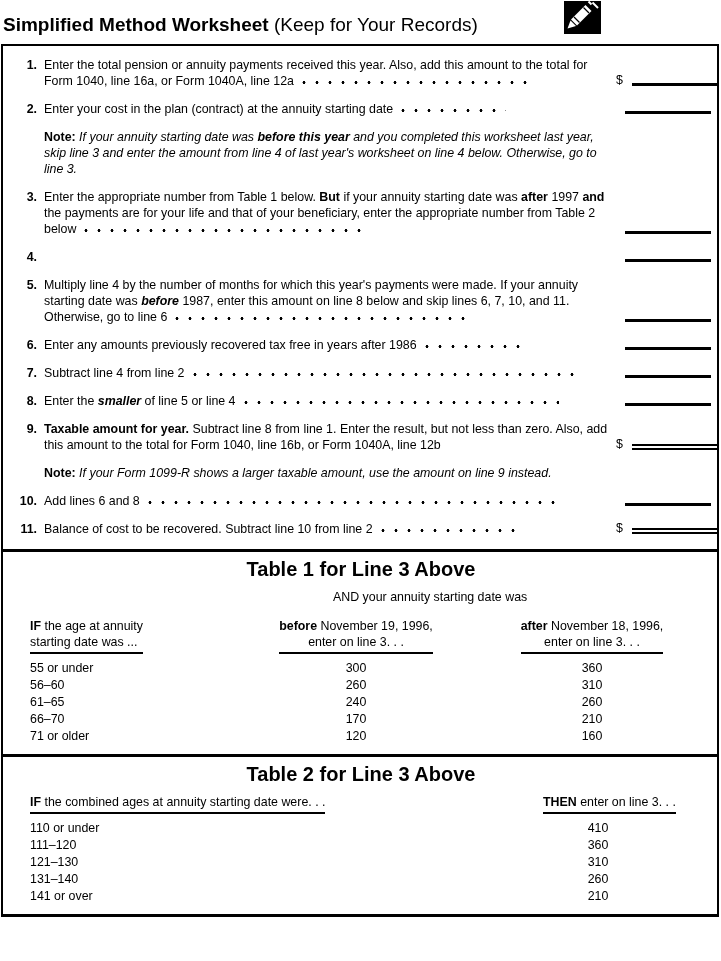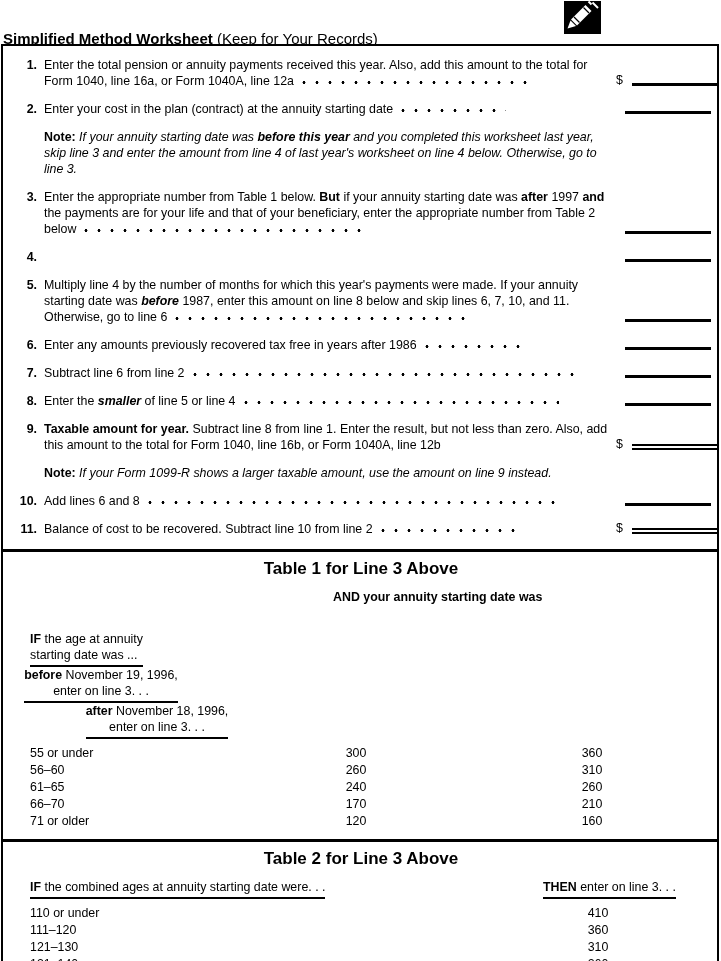--- a/index.html
+++ b/index.html
@@ -5,21 +5,21 @@
   * { margin:0; padding:0; box-sizing:border-box; }
   html,body { background:#fff; }
   body {
     width:721px; height:961px;
     font-family:"Liberation Sans", sans-serif;
     font-size:12.4px; line-height:16px; color:#000;
   }
   .page { position:relative; width:721px; height:961px; overflow:hidden; background:#fff; }
 
   
-  .hdr { position:absolute; top:30px; left:3px; font-size:15px; line-height:18px; white-space:nowrap; }
+  .hdr { position:absolute; top:16px; left:3px; font-size:19px; line-height:18px; white-space:nowrap; }
   .hdr .t-bold { font-weight:bold; }
   .pencil { position:absolute; top:1px; left:564px; width:37px; height:33px; }
 
   
   .box {
     position:absolute; top:44px; left:1px; width:718px;
     border:2px solid #000; border-bottom-width:3px;
     padding:11px 6px 9px 8px;
     background:#fff;
   }
@@ -38,24 +38,24 @@
     background-image:radial-gradient(circle at 2px 1.5px, #000 1.25px, transparent 1.7px);
     background-size:13px 3px; background-repeat:repeat-x;
   }
   .ws-note { margin:0 0 12px 33px; width:572px; }
   .b { font-weight:bold; }
   .i { font-style:italic; }
 
   .rule { height:3px; background:#000; margin:12px -6px 9px -8px; }
 
   
-  .tbl-title { text-align:center; font-weight:bold; font-size:17px; line-height:16px; margin:2px 0 12px; }
-  .t1-and { font-weight:bold; margin:0 0 26px 322px; }
+  .tbl-title { text-align:center; font-weight:bold; font-size:20px; line-height:16px; margin:2px 0 12px; }
+  .t1-and { font-weight:normal; margin:0 0 13px 322px; }
   .t1-row { display:flex; line-height:17px; }
-  .t1-h { line-height:16px; margin-bottom:6px;flex-direction:column; }
+  .t1-h { line-height:16px; margin-bottom:6px; }
   .t1c1 { flex:none; width:255px; padding-left:19px; }
   .t1c2 { flex:none; width:180px; text-align:center; }
   .t1c3 { flex:none; width:168px; text-align:center; margin-left:62px; }
   .t1-h .t1c2, .t1-h .t1c3 { text-align:center; }
   .u-block { display:inline-block; border-bottom:2px solid #000; padding-bottom:2px; }
 
   .t2-h { display:flex; line-height:16px; margin:6px 0 6px; }
   .t2h-c1 { flex:1; padding-left:19px; }
   .t2h-c2 { flex:none; width:168px; }
   .t2-row { display:flex; line-height:17px; }
@@ -126,21 +126,21 @@
     <div class="ws-row">
       <div class="num">6.</div>
       <div class="content"><span><span>Enter any amounts previously recovered tax free in years after 1986</span></span><span class="leader" style="width:95px"></span></div>
       <div class="amt">
           <span class="blank single"></span>
         </div>
     </div>
 
     <div class="ws-row">
       <div class="num">7.</div>
-      <div class="content"><span><span>Subtract line 6 from line 2</span></span><span class="leader" style="width:385px"></span></div>
+      <div class="content"><span><span>Subtract line 4 from line 2</span></span><span class="leader" style="width:385px"></span></div>
       <div class="amt">
           <span class="blank single"></span>
         </div>
     </div>
 
     <div class="ws-row">
       <div class="num">8.</div>
       <div class="content"><span><span>Enter the </span><span class="b i">smaller</span><span> of line 5 or line 4</span></span><span class="leader" style="width:315px"></span></div>
       <div class="amt">
           <span class="blank single"></span>

